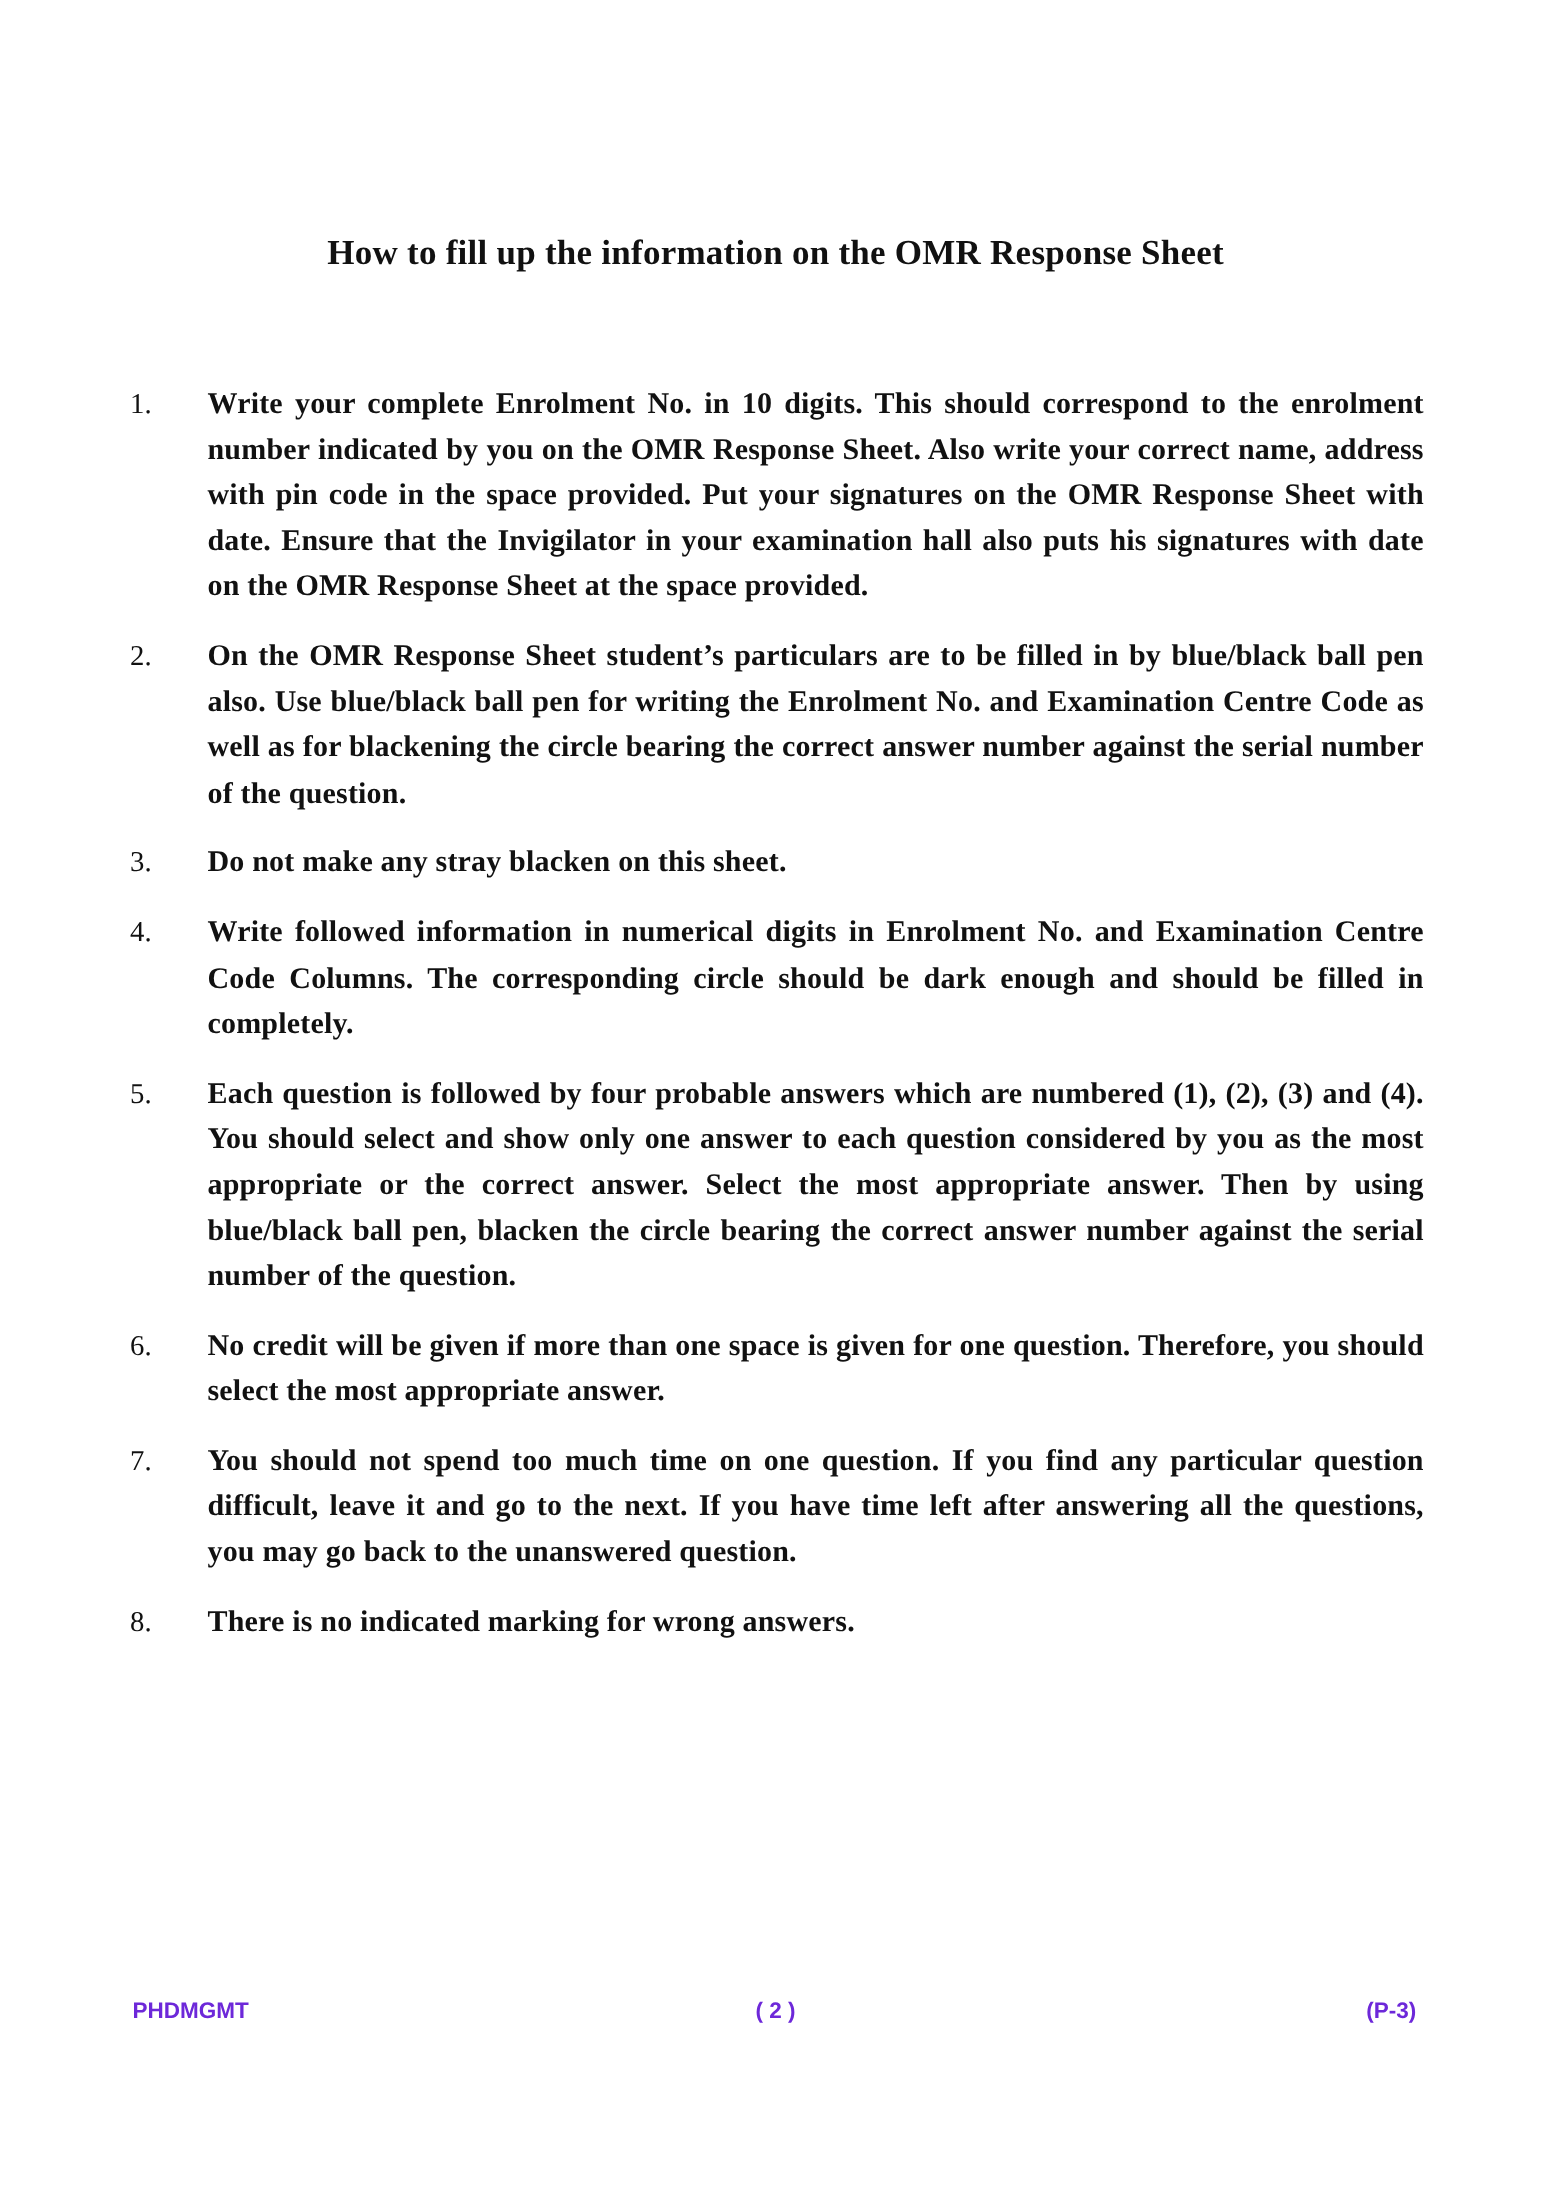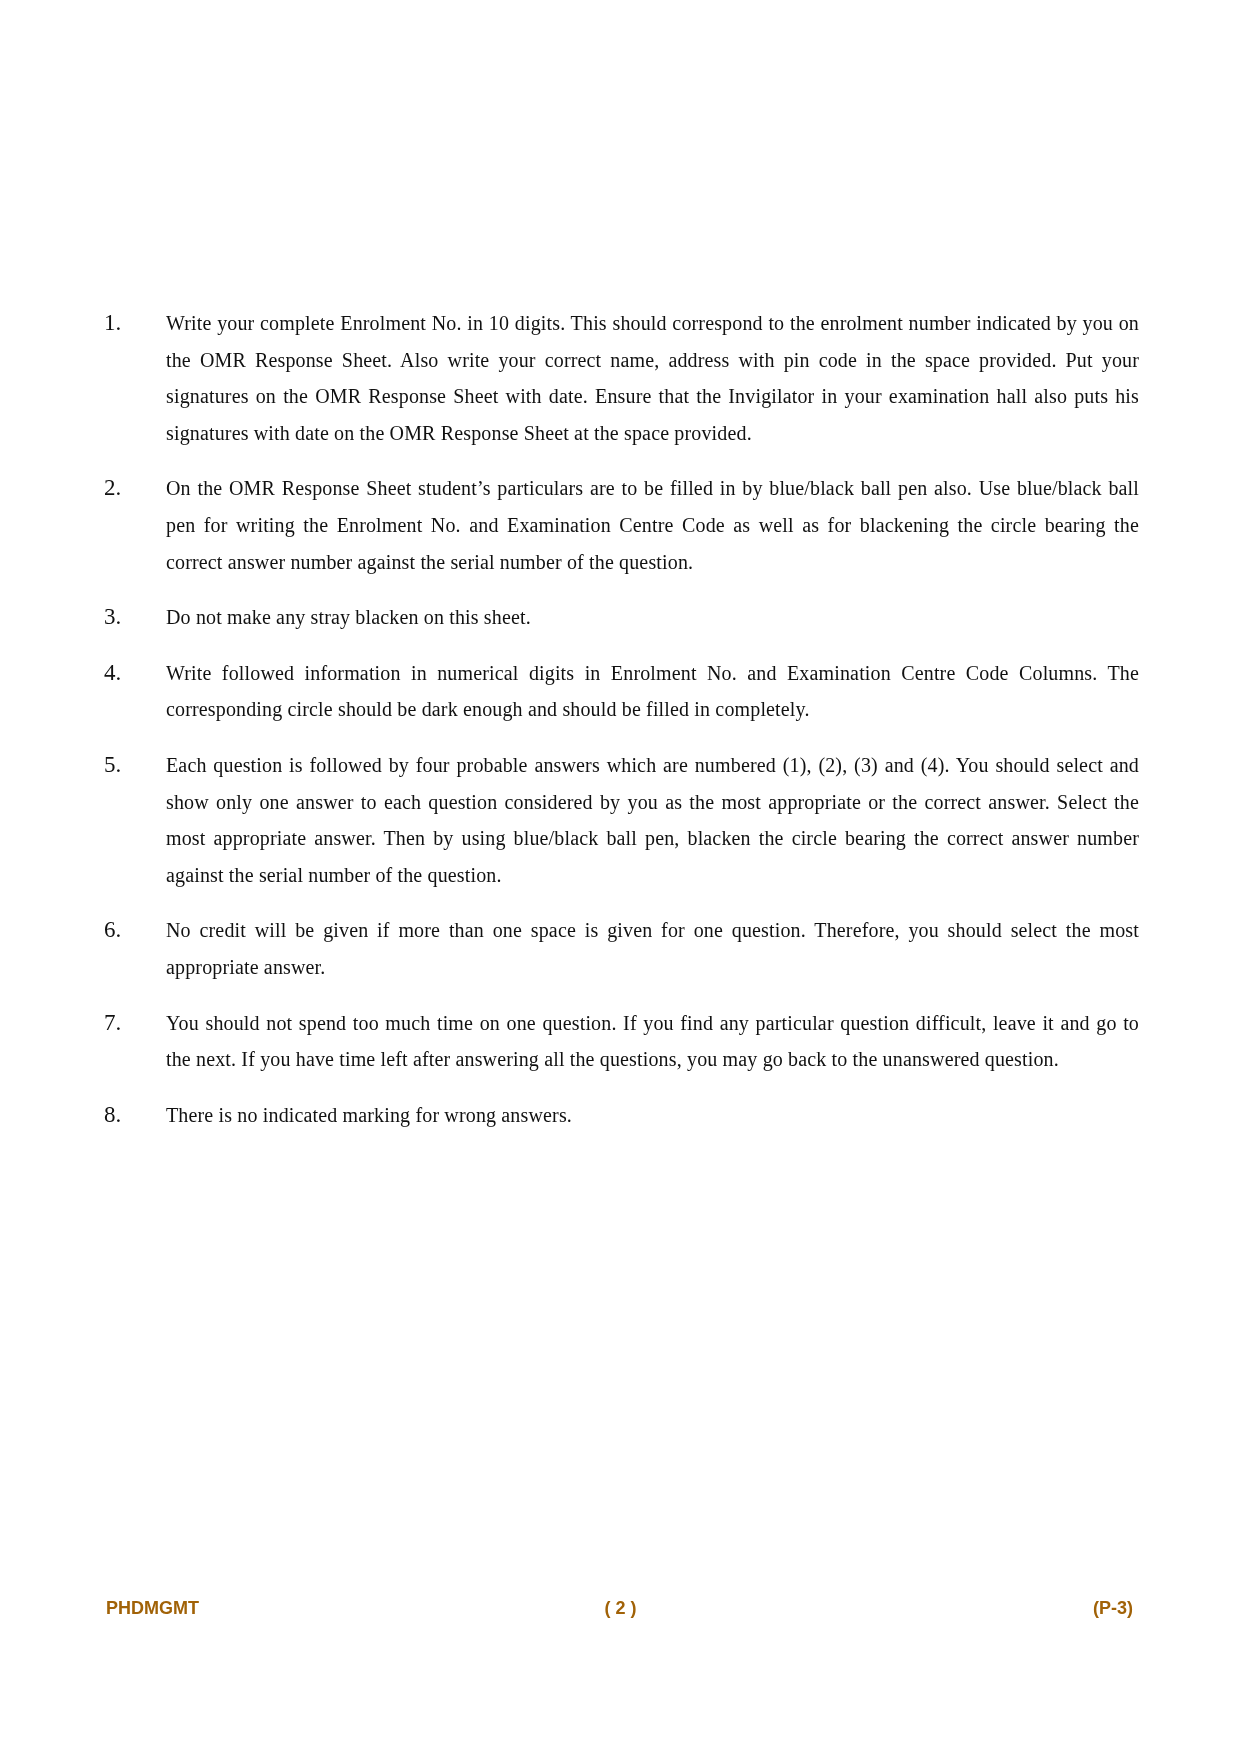--- a/index.html
+++ b/index.html
@@ -50,37 +50,38 @@
     .item-num {
       width: 62px;
       flex: 0 0 62px;
       font-family: "Liberation Serif", "DejaVu Serif", serif;
       font-size: 23px;
       line-height: 36.6px;
     }
     .item-text {
       flex: 1 1 auto;
       font-family: "Liberation Serif", "DejaVu Serif", serif;
-      font-size: 20px;
+      font-size: 24px;
       line-height: 36.6px;
       text-align: justify;
       text-align-last: left;
       letter-spacing: 0.15px;
+      font-weight: bold;
     }
 
     .footer {
       position: absolute;
       top: 1598px;
       left: 0;
       width: 1241px;
       height: 30px;
       font-family: "Liberation Sans", "DejaVu Sans", sans-serif;
       font-weight: bold;
       font-size: 18px;
-      color: #a16207;
+      color: #6d28d9;
     }
     .footer .left {
       position: absolute;
       left: 106px;
       top: 0;
     }
     .footer .center {
       position: absolute;
       left: 0;
       width: 1241px;
@@ -91,20 +92,21 @@
       position: absolute;
       right: 108px;
       top: 0;
     }
   </style>
 </head>
 <body>
 
 <div class="page">
 
+  <div class="title line1">How to fill up the information on the OMR Response Sheet</div>
 
   <div class="list">
     <div class="item">
       <div class="item-num">1.</div>
       <div class="item-text">Write your complete Enrolment No. in 10 digits. This should correspond to the enrolment number indicated by you on the OMR Response Sheet. Also write your correct name, address with pin code in the space provided. Put your signatures on the OMR Response Sheet with date. Ensure that the Invigilator in your examination hall also puts his signatures with date on the OMR Response Sheet at the space provided.</div>
     </div>
     <div class="item">
       <div class="item-num">2.</div>
       <div class="item-text">On the OMR Response Sheet student’s particulars are to be filled in by blue/black ball pen also. Use blue/black ball pen for writing the Enrolment No. and Examination Centre Code as well as for blackening the circle bearing the correct answer number against the serial number of the question.</div>
     </div>

